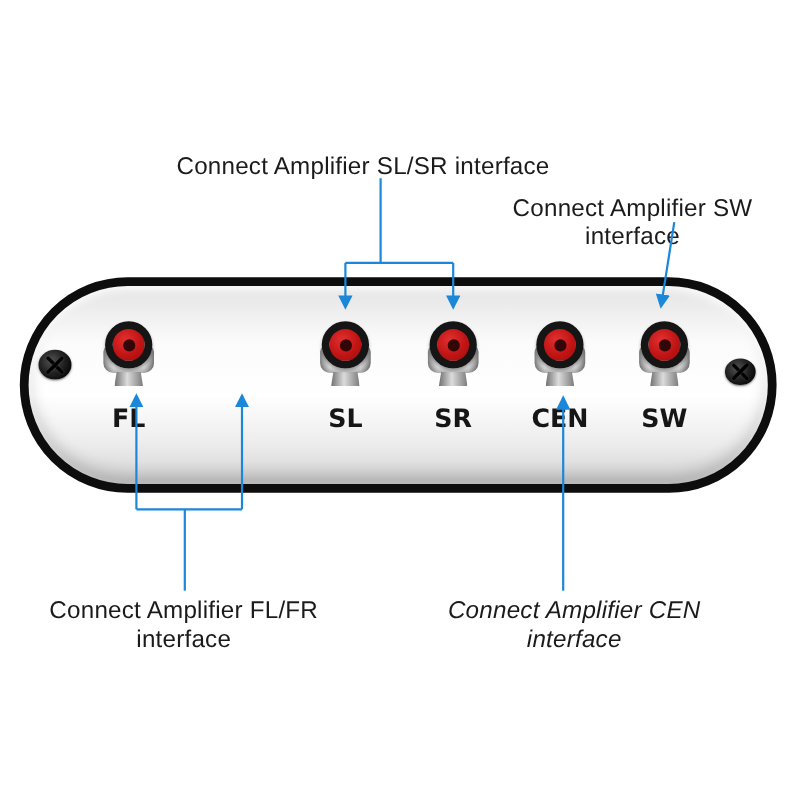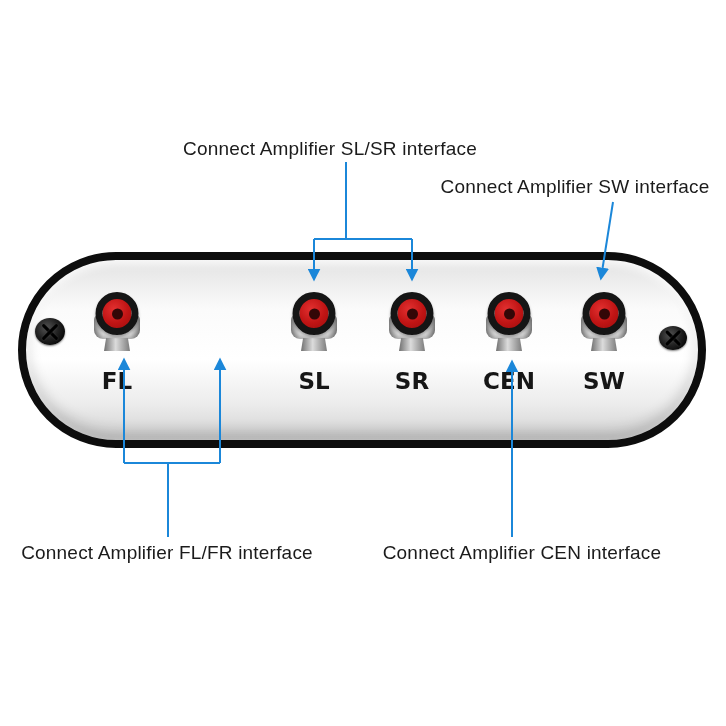--- a/index.html
+++ b/index.html
@@ -59,26 +59,26 @@
   }
   .jack-label {
     position:absolute; top:76px; left:0; width:100%;
     text-align:center; font-weight:bold; font-size:23px; color:#161616;
     font-family:"DejaVu Sans","Liberation Sans",sans-serif;
   }
 
   
   .note {
     position:absolute; text-align:center;
-    font-size:19px; color:#1b1b1b; letter-spacing:.2px;
+    font-size:22px; color:#1b1b1b; letter-spacing:.2px;
   }
   .note-slsr { left:140px; top:138px; width:380px; }
   .note-sw   { left:430px; top:176px; width:290px; }
   .note-flfr { left:7px;   top:542px; width:320px; }
-  .note-cen  { left:372px; top:542px; width:300px; }
+  .note-cen  { left:372px; top:542px; width:300px;font-style:italic; }
 
   
   .leader-overlay { position:absolute; left:0; top:0; width:726px; height:726px; pointer-events:none; z-index:5; }
   .leader { stroke:var(--accent-blue,#1b87d9); stroke-width:2; fill:none; }
   .arrowhead { fill:var(--accent-blue,#1b87d9); }
 </style>
 </head>
 <body>
 
 <div class="page">

